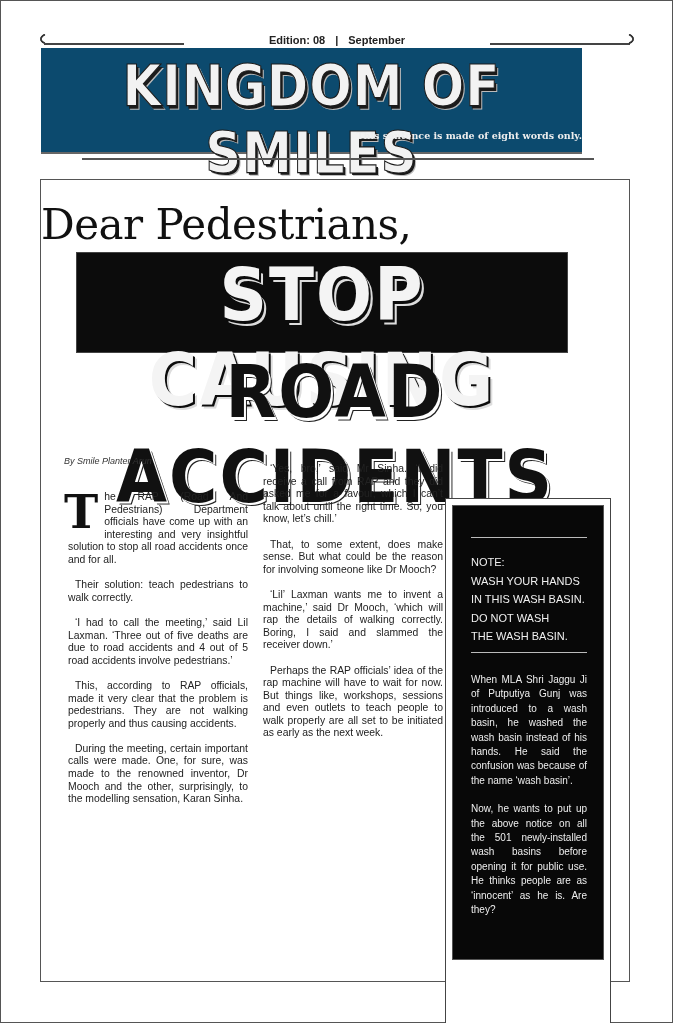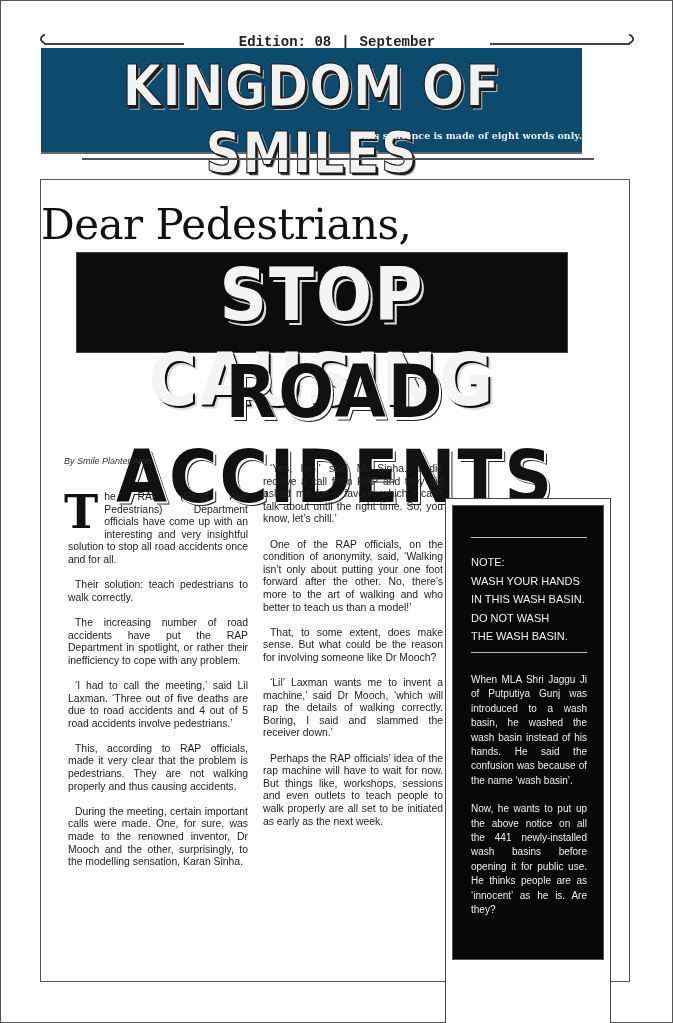--- a/index.html
+++ b/index.html
@@ -8,21 +8,21 @@
   .page-frame { position: absolute; left: 0; top: 0; width: 673px; height: 1023px; border: 1px solid #555; }
 
   
   .edition-row { position: absolute; top: 32px; left: 40px; width: 594px; height: 20px; }
   .rule-left, .rule-right { position: absolute; top: 11px; height: 2px; background: #444; }
   .rule-left { left: 4px; width: 140px; }
   .rule-right { right: 4px; width: 140px; }
   .curl-left, .curl-right { position: absolute; top: 2px; width: 10px; height: 10px; border: 2px solid #333; border-radius: 50%; }
   .curl-left { left: 0; border-right-color: transparent; border-bottom-color: transparent; transform: rotate(-45deg); }
   .curl-right { right: 0; border-left-color: transparent; border-bottom-color: transparent; transform: rotate(45deg); }
-  .edition-text { position: absolute; left: 0; right: 0; top: 2px; text-align: center; font-family: Liberation Mono, monospace; font-size: 14px; font-weight: bold; color: #222; }
+  .edition-text { position: absolute; left: 0; right: 0; top: 2px; text-align: center; font-family: Liberation Sans, sans-serif; font-size: 11px; font-weight: bold; color: #222; }
   .edition-sep { display: inline-block; margin: 0 10px; }
 
   .masthead { position: absolute; left: 41px; top: 48px; width: 541px; height: 106px; background: #0c4a6e; border-bottom: 2px solid #666; }
   .masthead-title { position: absolute; left: 0; right: 0; top: 14px; text-align: center; font-family: "DejaVu Sans", sans-serif; font-weight: bold; font-size: 50px; letter-spacing: 1px; color: #f2f2f2; transform: scaleY(1.15); text-shadow: 2px 2px 0 #1b1b1b, 3px 3px 0 #bbb; -webkit-text-stroke: 1px #1b1b1b; }
   .masthead-tagline { position: absolute; left: 0; right: 0; top: 82px; text-align: right; font-family: "DejaVu Serif", serif; font-size: 9.5px; font-weight: bold; color: #eee; }
   .masthead-underline { position: absolute; left: 82px; top: 158px; width: 512px; height: 2px; background: #555; }
 
   
   .article-box { position: absolute; left: 40px; top: 179px; width: 590px; height: 803px; border: 1px solid #555; }
   .kicker { position: absolute; left: 0; right: 0; top: 20px; text-align: left; font-family: "DejaVu Serif", serif; font-size: 42px; color: #111; letter-spacing: -0.5px; }
@@ -75,44 +75,42 @@
   <div class="headline-block">
     <div class="headline-1">STOP CAUSING</div>
   </div>
   <div class="headline-2">ROAD ACCIDENTS</div>
 
   <div class="byline">By Smile Planter Arun</div>
 
   <div class="col col-1">
     <p class="first"><span class="dropcap">T</span><span>he RAP (Road And Pedestrians) Department officials have come up with an interesting and very insightful solution to stop all road accidents once and for all.</span></p>
     <p>Their solution: teach pedestrians to walk correctly.</p>
-    <p>The increasing number of road accidents have put the RAP Department in spotlight, or rather their inefficiency to cope with any problem.</p>
     <p>‘I had to call the meeting,’ said Lil Laxman. ‘Three out of five deaths are due to road accidents and 4 out of 5 road accidents involve pedestrians.’</p>
     <p>This, according to RAP officials, made it very clear that the problem is pedestrians. They are not walking properly and thus causing accidents.</p>
     <p>During the meeting, certain important calls were made. One, for sure, was made to the renowned inventor, Dr Mooch and the other, surprisingly, to the modelling sensation, Karan Sinha.</p>
   </div>
 
   <div class="col col-2">
     <p>‘Yes, bro,’ said Mr Sinha. ‘I did receive a call from RAP and they did asked me for a favour, which I can’t talk about until the right time. So, you know, let’s chill.’</p>
-    <p>One of the RAP officials, on the condition of anonymity, said, ‘Walking isn’t only about putting your one foot forward after the other. No, there’s more to the art of walking and who better to teach us than a model!’</p>
     <p>That, to some extent, does make sense. But what could be the reason for involving someone like Dr Mooch?</p>
     <p>‘Lil’ Laxman wants me to invent a machine,’ said Dr Mooch, ‘which will rap the details of walking correctly. Boring, I said and slammed the receiver down.’</p>
     <p>Perhaps the RAP officials’ idea of the rap machine will have to wait for now. But things like, workshops, sessions and even outlets to teach people to walk properly are all set to be initiated as early as the next week.</p>
   </div>
 
   <aside class="notice-frame">
     <div class="notice-panel">
       <div class="notice-rule top"></div>
       <div class="notice-lines">
         <div>NOTE:</div>
         <div>WASH YOUR HANDS</div>
         <div>IN THIS WASH BASIN.</div>
         <div>DO NOT WASH</div>
         <div>THE WASH BASIN.</div>
       </div>
       <div class="notice-rule bottom"></div>
       <div class="notice-body">
         <p>When MLA Shri Jaggu Ji of Putputiya Gunj was introduced to a wash basin, he washed the wash basin instead of his hands. He said the confusion was because of the name ‘wash basin’.</p>
-        <p>Now, he wants to put up the above notice on all the 441 newly-installed wash basins before opening it for public use. He thinks people are as ‘innocent’ as he is. Are they?</p>
+        <p>Now, he wants to put up the above notice on all the 501 newly-installed wash basins before opening it for public use. He thinks people are as ‘innocent’ as he is. Are they?</p>
       </div>
     </div>
   </aside>
 </article>
 
 </body></html>

